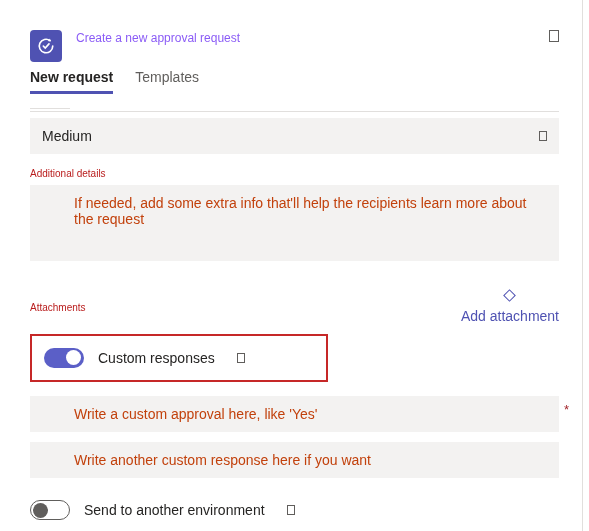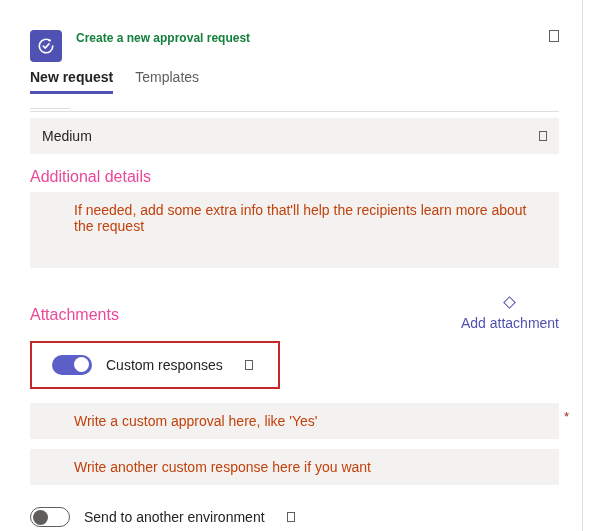--- a/index.html
+++ b/index.html
@@ -41,23 +41,22 @@
     color: #fff;
     flex: 0 0 auto;
   }
   .app-title {
     font-weight: 700;
     font-size: 15px;
     line-height: 18px;
   }
   .app-sub {
     font-size: 12px;
-    color: #15803d;
+    color: #8b5cf6;
     line-height: 16px;
-    font-weight: bold;
   }
   .close-glyph {
     margin-left: auto;
     width: 10px;
     height: 12px;
     border: 1px solid #605e5c;
   }
   .tabs {
     display: flex;
     gap: 22px;
@@ -82,22 +81,22 @@
     height: 3px;
     background: #4f52b2;
   }
   .thin-rule {
     height: 1px;
     background: #e1dfdd;
     margin-top: 14px;
   }
   .section-label {
     margin-top: 14px;
-    font-size: 16px;
-    color: #ec4899;
+    font-size: 10px;
+    color: #b91c1c;
   }
   .field-box {
     margin-top: 6px;
     background: #f3f2f1;
     padding: 10px 12px;
     font-size: 14px;
     color: #252423;
     display: flex;
     align-items: flex-start;
     justify-content: space-between;
@@ -133,22 +132,22 @@
   }
   .toggle-row {
     display: flex;
     align-items: center;
     gap: 14px;
     margin-top: 14px;
     padding: 8px 0;
   }
   .highlight-box {
     border: 2px solid #c62828;
-    padding: 4px 8px 4px 20px;
-    width: 250px;
+    padding: 4px 8px 4px 12px;
+    width: 298px;
   }
   .toggle {
     width: 40px;
     height: 20px;
     border-radius: 20px;
     position: relative;
     cursor: pointer;
   }
   .toggle.on { background: #5b5fc7; }
   .toggle.off { background: #fff; border: 1px solid #605e5c; }

